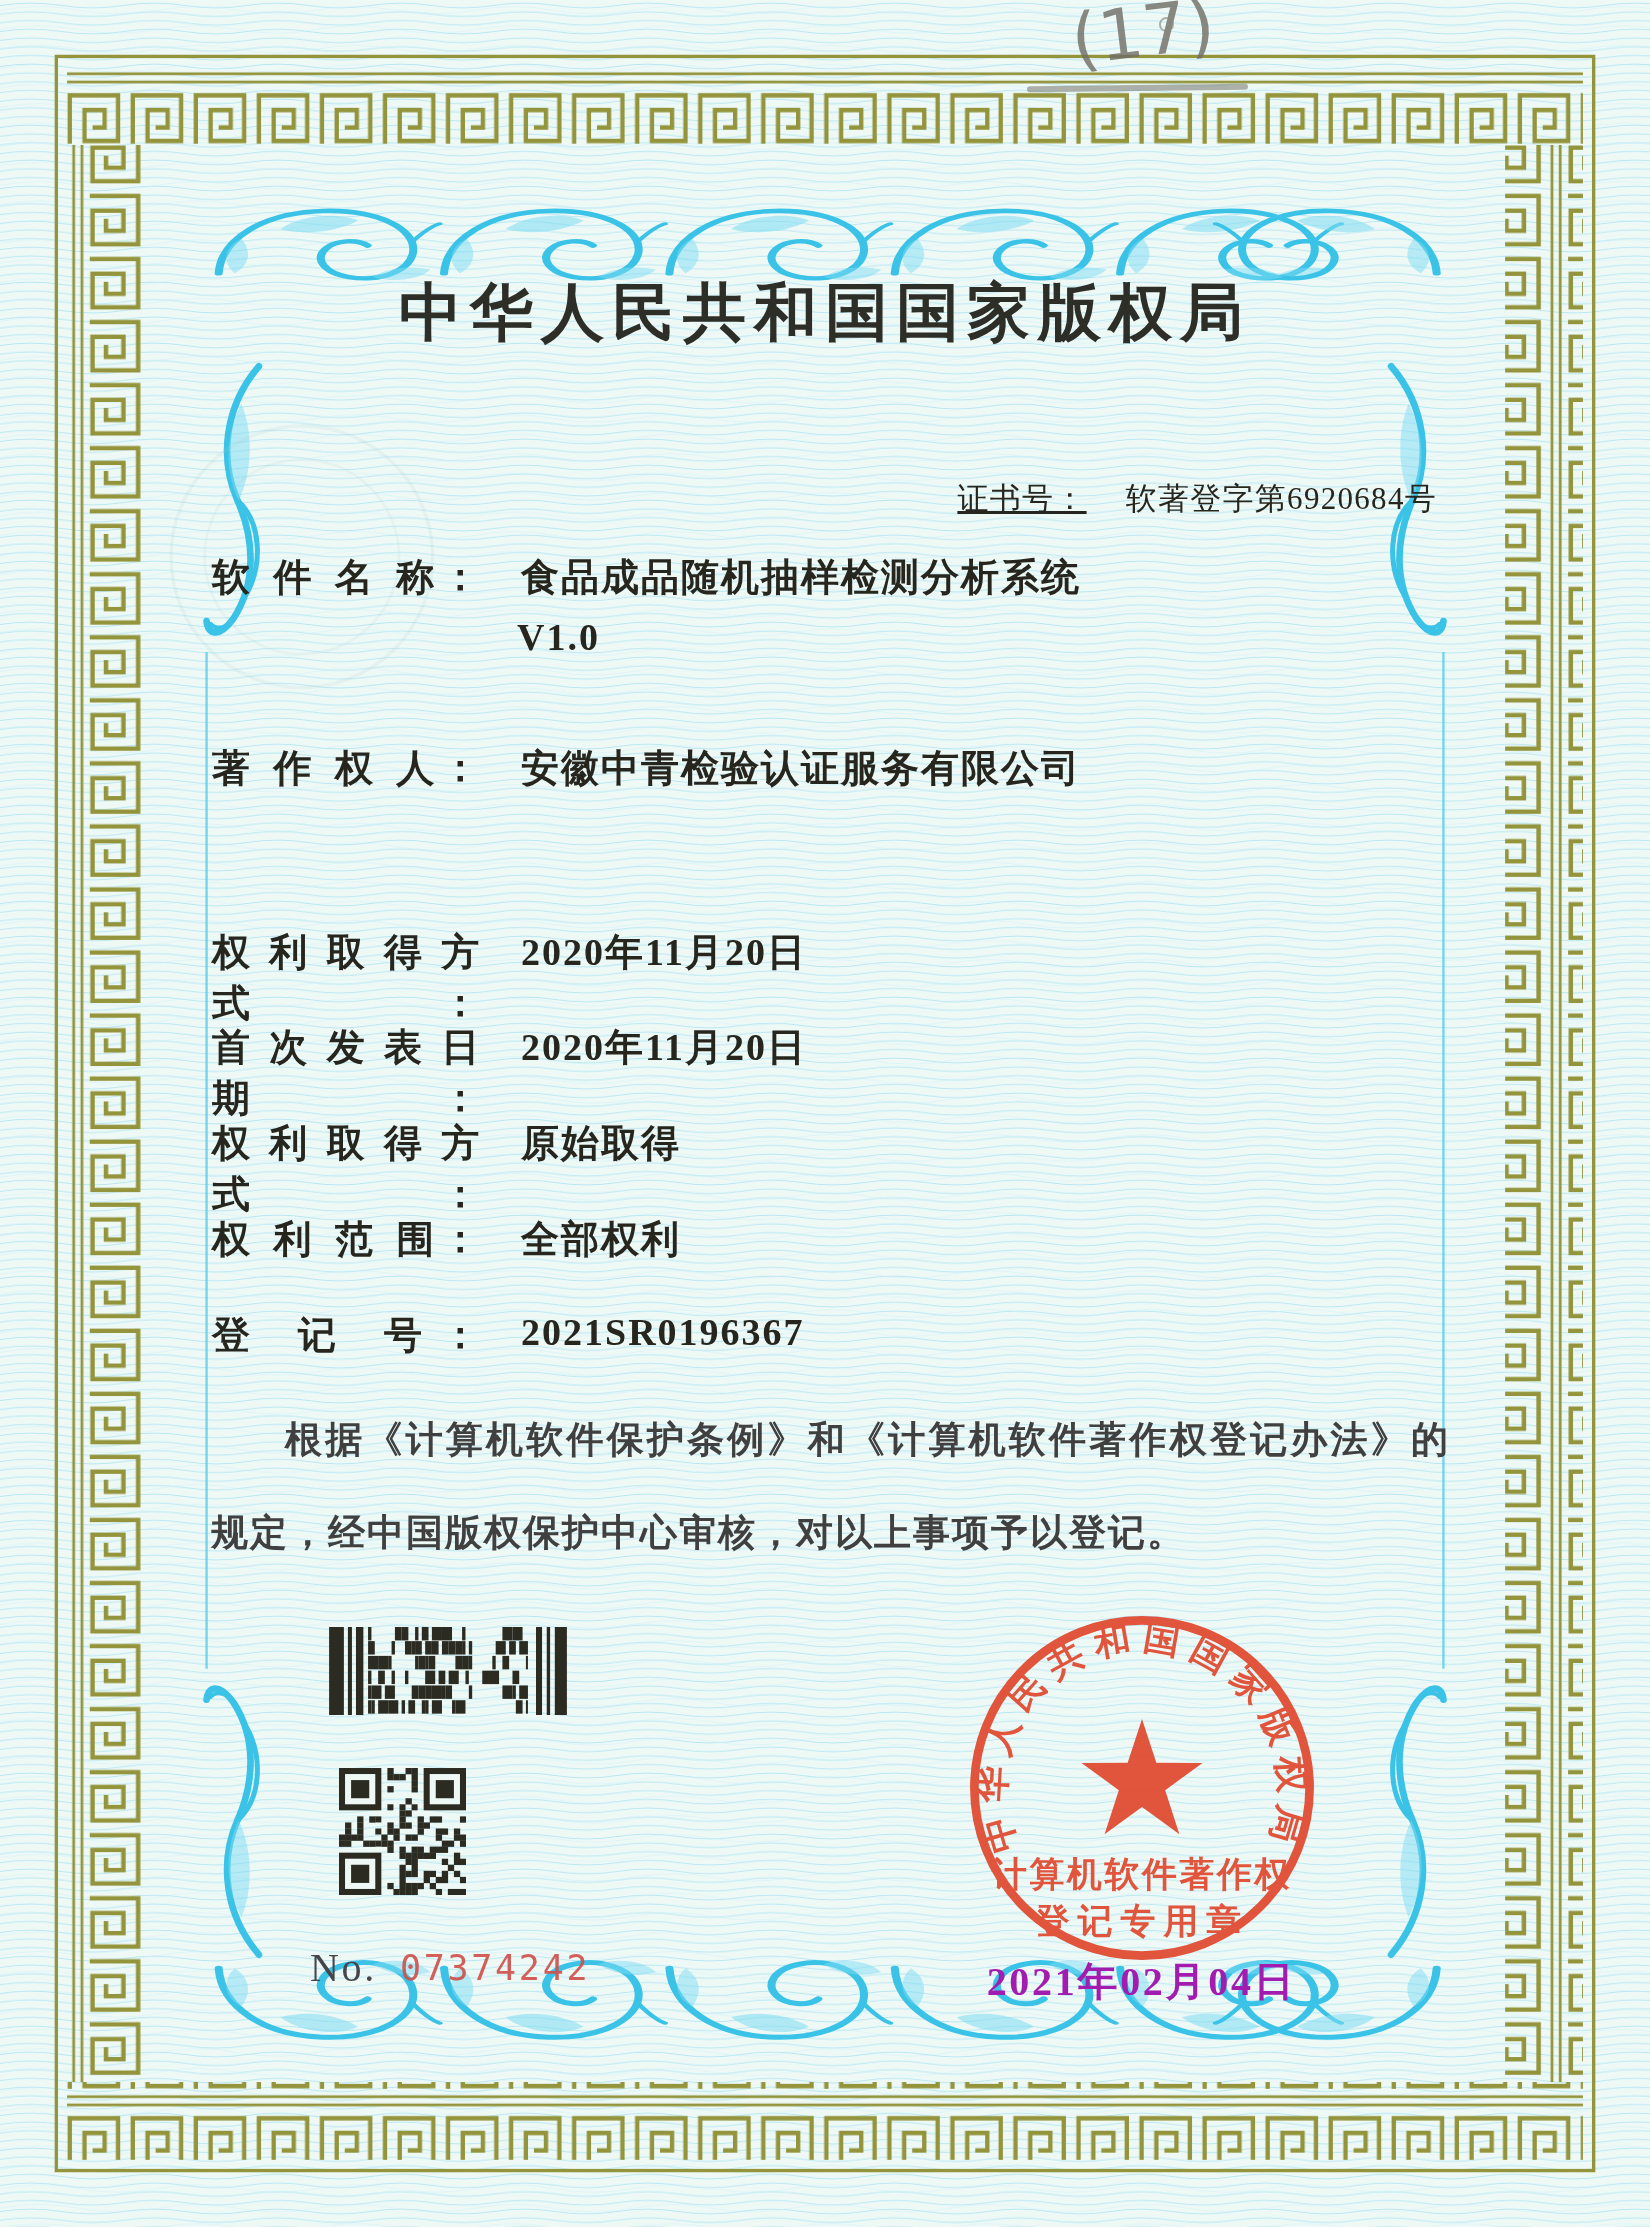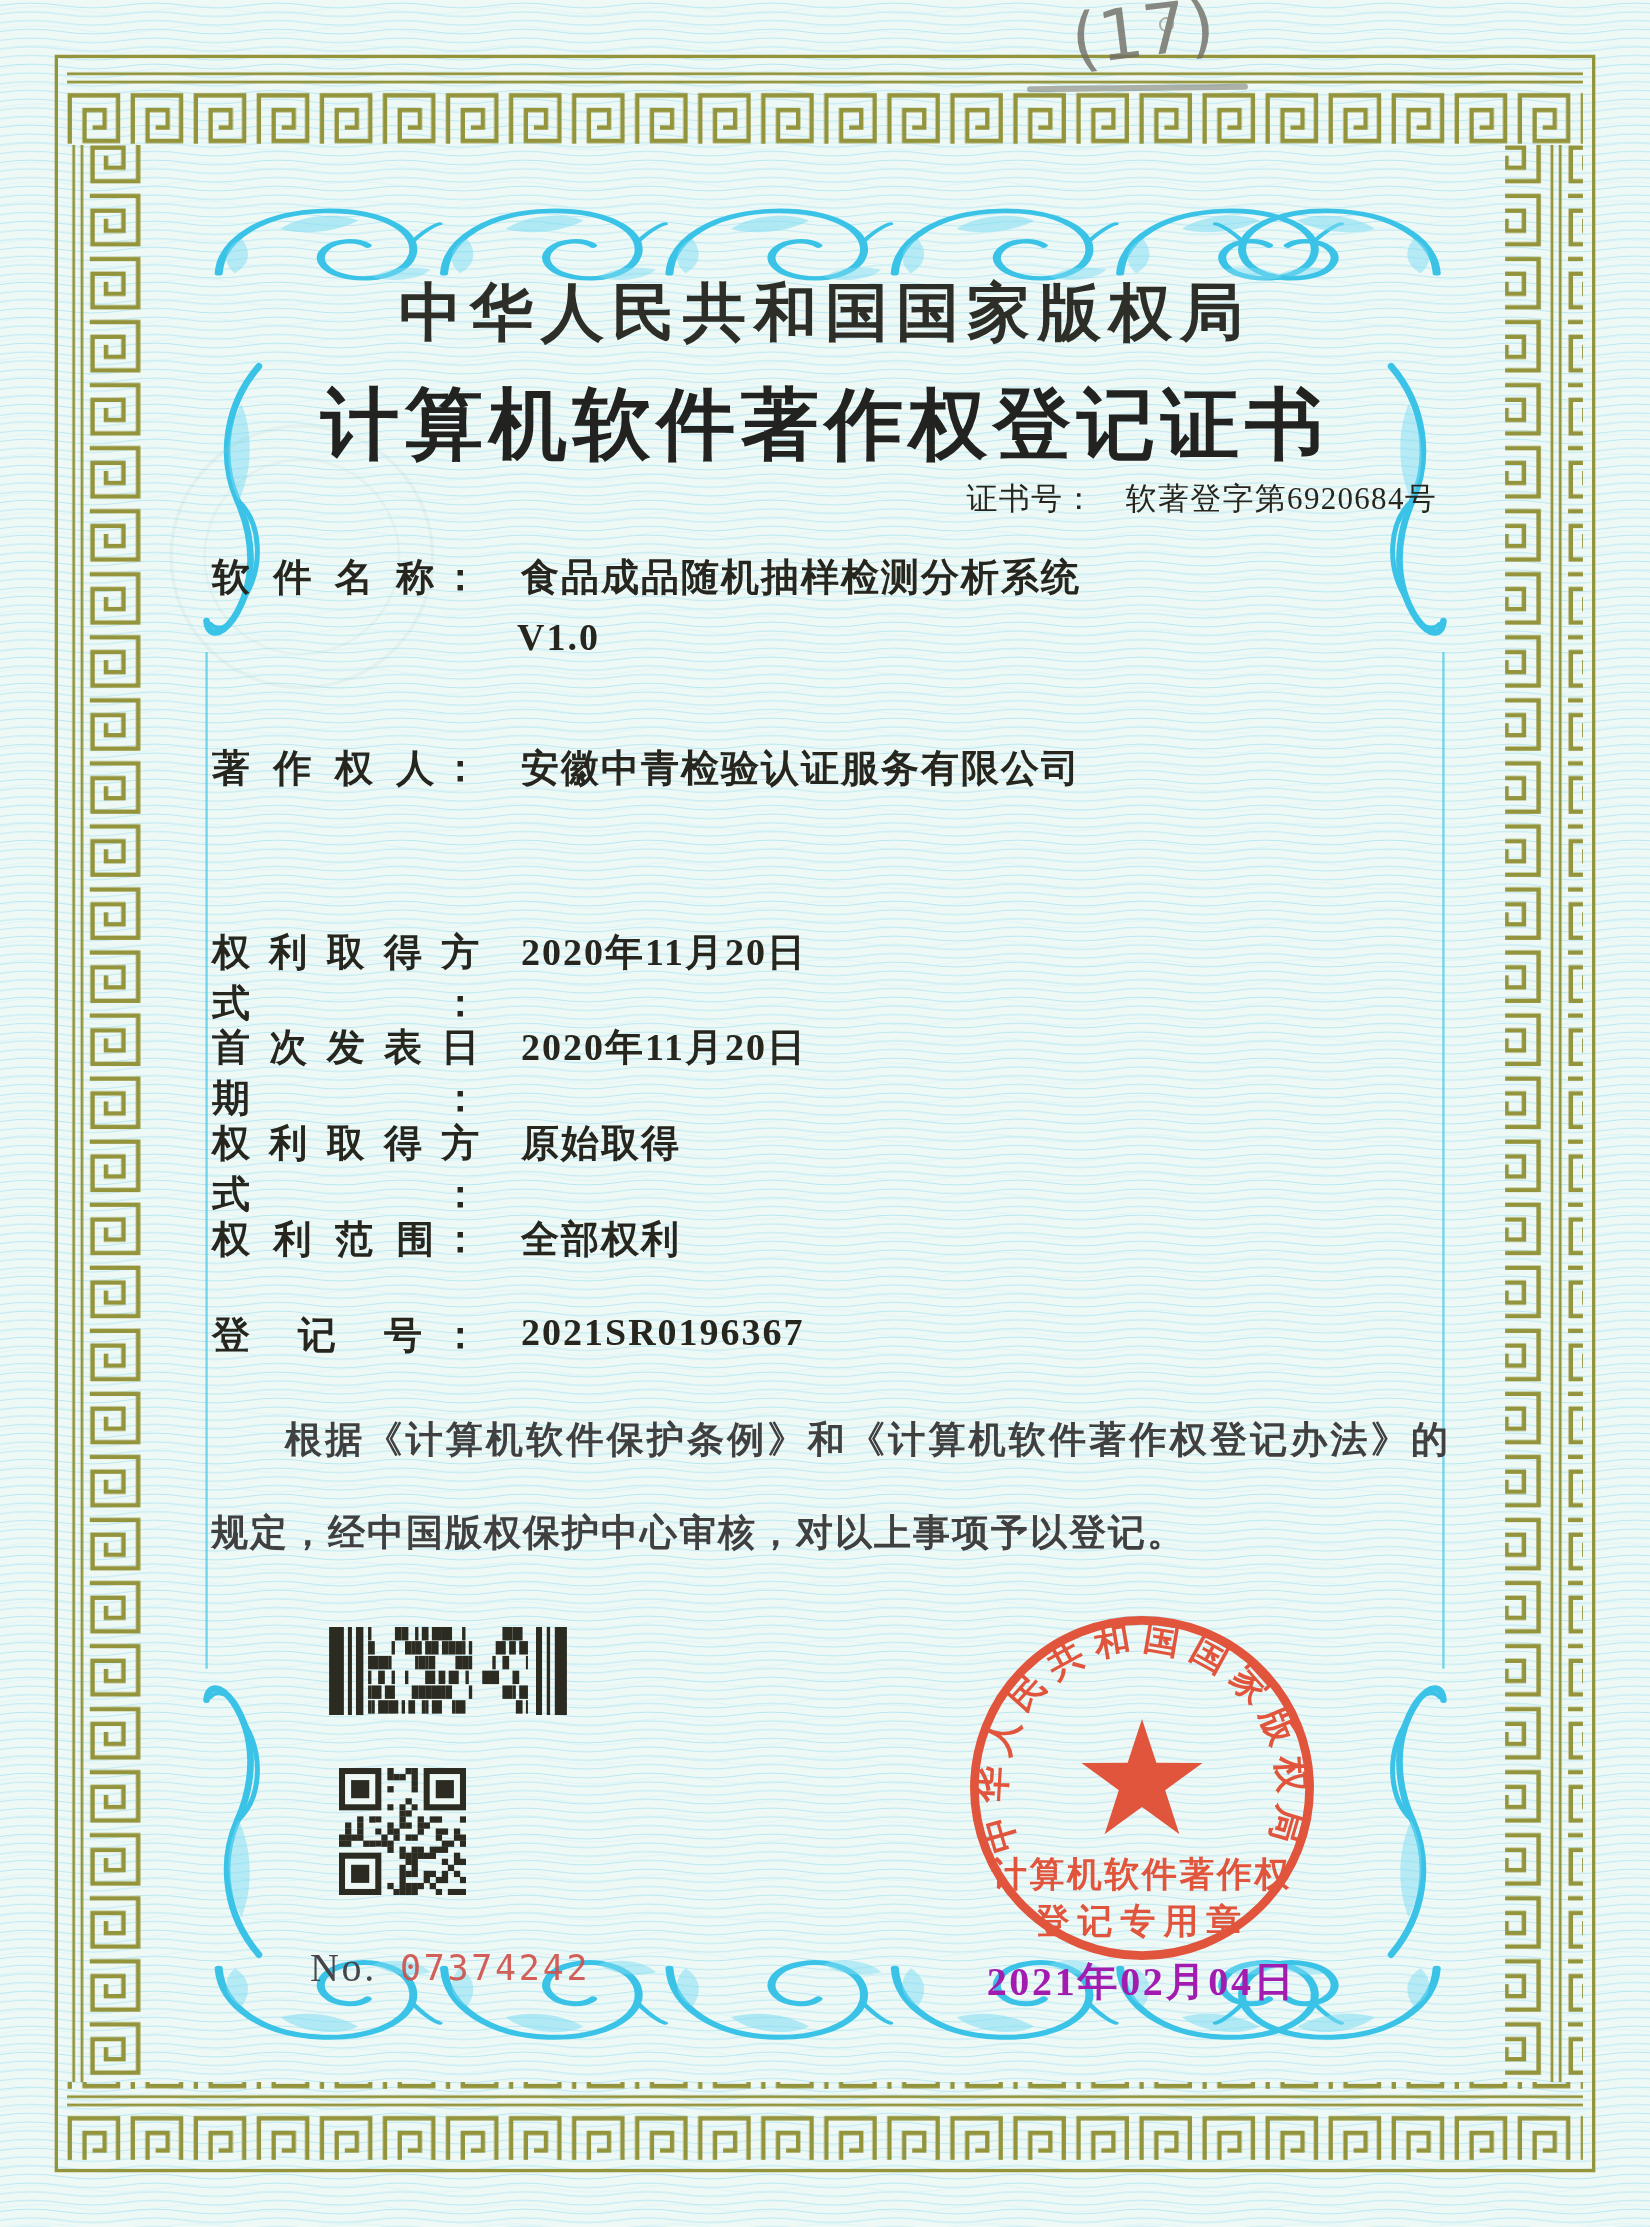--- a/index.html
+++ b/index.html
@@ -3,21 +3,21 @@
 <meta charset="utf-8">
 <style>
   html,body{margin:0;padding:0;background:#ffffff;}
   .page{position:relative;width:1650px;height:2227px;overflow:hidden;
         font-family:"Liberation Serif","DejaVu Serif",serif;color:#24241f;}
   .abs{position:absolute;left:0;top:0;}
   .center-text{position:absolute;left:0;width:1650px;text-align:center;}
   .authority{top:270px;font-size:63px;font-weight:700;letter-spacing:8px;color:#2e2e28;}
   .cert-title{top:373px;font-size:78px;font-weight:800;letter-spacing:6px;color:#222220;}
   .certno-line{position:absolute;top:478px;right:213px;font-size:31px;letter-spacing:1.3px;color:#26261f;}
-  .certno-line .lbl{margin-right:30px;}
+  .certno-line .lbl{margin-right:39px;text-decoration:underline;}
   .field-row{position:absolute;left:212px;display:flex;align-items:flex-start;font-size:38px;color:#26261f;}
   .field-row .flabel{width:268px;font-weight:700;text-align:justify;text-align-last:justify;letter-spacing:0.7px;}
   .field-row .fvalue{margin-left:41px;letter-spacing:2px;font-weight:600;white-space:nowrap;}
   .value2{position:absolute;left:517px;top:615px;font-size:38px;letter-spacing:2px;font-weight:600;color:#26261f;}
   .statement{position:absolute;left:211px;top:1394px;width:1239px;font-size:37px;line-height:2.5;
              letter-spacing:2px;text-indent:2em;text-align:justify;color:#404040;font-weight:600;}
   .serial-line{position:absolute;left:274px;top:1944px;display:flex;align-items:baseline;margin-left:36px;}
   .serial-line .no-lbl{font-size:40px;color:#45454a;letter-spacing:2.7px;}
   .serial-line .no-val{margin-left:23px;font-size:35px;font-family:"DejaVu Sans Mono",monospace;
                        color:#cf4f49;letter-spacing:2.7px;opacity:.9;transform:translateY(-1.3px);}
@@ -115,21 +115,20 @@
     <path d="M308 972 V2488" stroke="#4cc9e9" stroke-width="3.5" opacity="0.75"></path>
     <path d="M2152 972 V2488" stroke="#4cc9e9" stroke-width="3.5" opacity="0.75"></path>
 
     <g>
       <circle cx="450" cy="830" r="195" fill="none" stroke="#a8c7c0" stroke-width="5" opacity="0.15"></circle>
       <circle cx="450" cy="830" r="145" fill="none" stroke="#a8c7c0" stroke-width="4" opacity="0.11"></circle>
     </g>
   </svg>
 
   <div class="center-text authority">中华人民共和国国家版权局</div>
-  <div class="center-text cert-title">计算机软件著作权登记证书</div>
   <div class="certno-line">
     <span class="lbl">证书号：</span><span>软著登字第6920684号</span>
   </div>
 
   <div class="field-row" style="top:552px">
     <span class="flabel">软 件 名 称：</span>
     <span class="fvalue">食品成品随机抽样检测分析系统</span>
   </div>
   <div class="value2">V1.0</div>
   <div class="field-row" style="top:743px">

